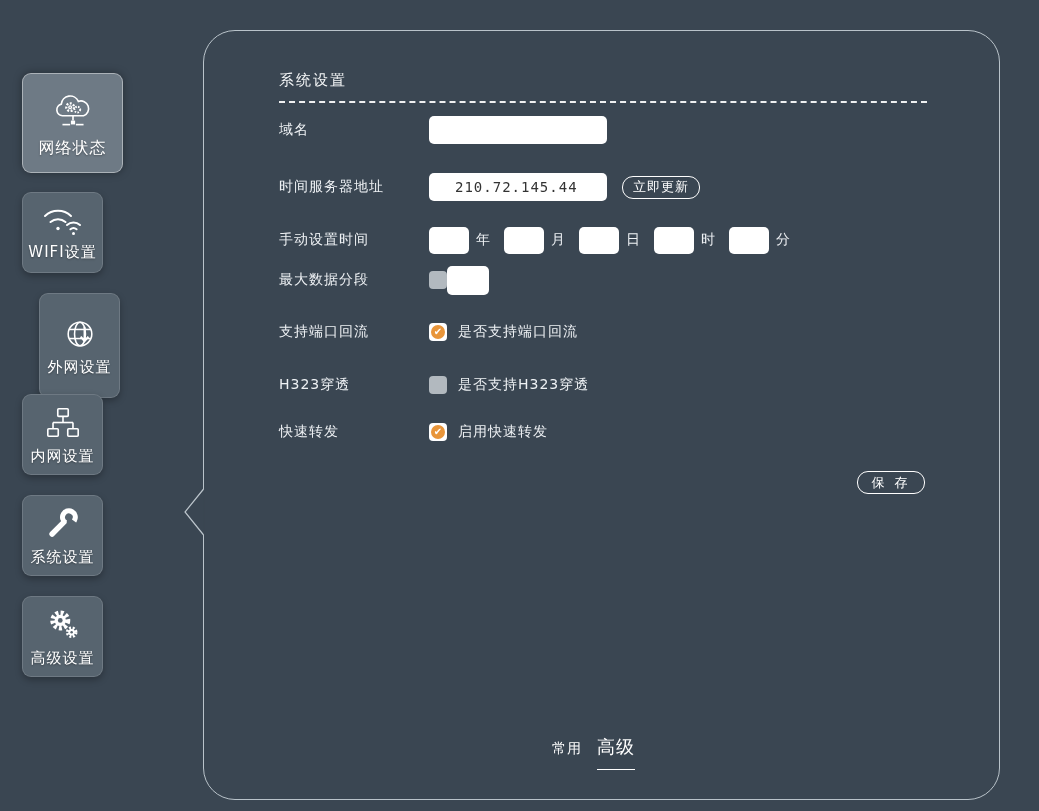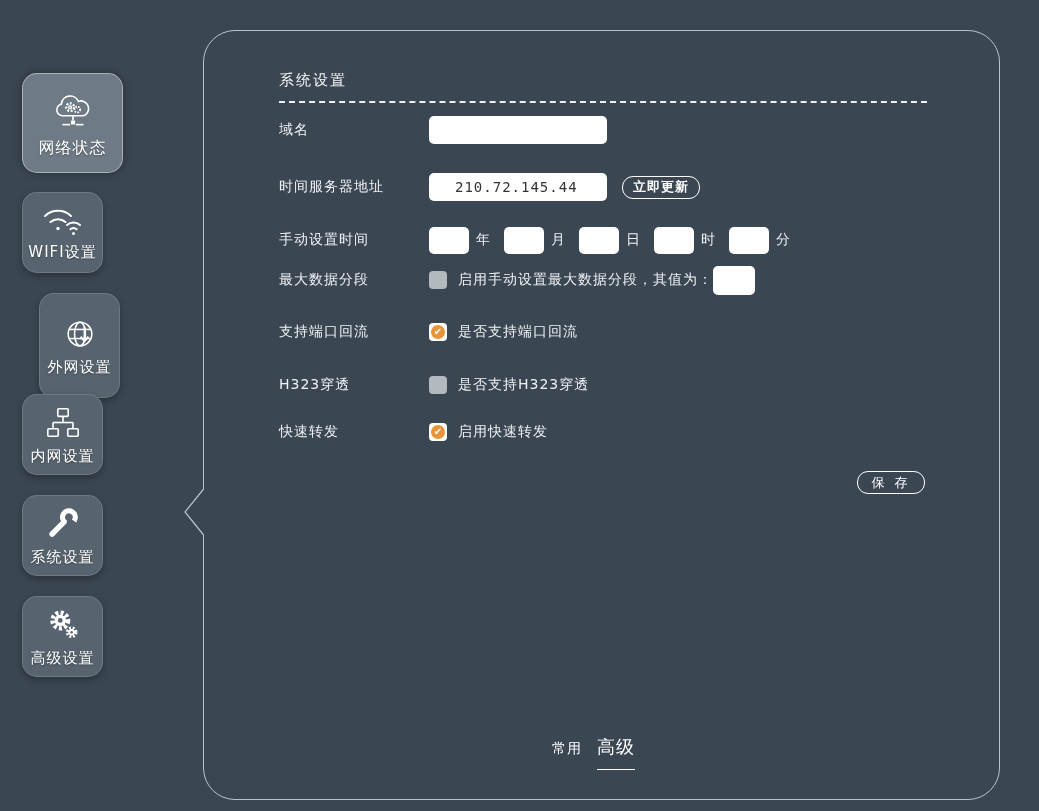--- a/index.html
+++ b/index.html
@@ -10,21 +10,21 @@
     overflow:hidden; position:relative;
     color:#eef1f4;
   }
   .stage { position:absolute; inset:0; width:1039px; height:811px; }
 
   
   .nav-item {
     position:absolute; display:flex; flex-direction:column;
     align-items:center; justify-content:center;
     background:#57646f; border:1px solid rgba(255,255,255,0.14);
-    border-radius:15px; box-shadow:0 3px 7px rgba(0,0,0,0.28);
+    border-radius:9px; box-shadow:0 3px 7px rgba(0,0,0,0.28);
     cursor:pointer;
   }
   .nav-item.active {
     background:#6e7a85; border:1px solid rgba(255,255,255,0.42);
     box-shadow:0 0 9px rgba(0,0,0,0.35);
   }
   .nav-icon { display:block; height:46px; display:flex; align-items:center; justify-content:center; }
   .nav-label { font-size:15px; color:#ffffff; margin-top:4px; letter-spacing:1px; text-shadow:0 1px 2px rgba(0,0,0,0.35); }
   .nav-item.active .nav-label { font-size:16px; }
 
@@ -51,21 +51,21 @@
   .input-val { width:42px; height:29px; padding:0 4px; text-align:center; }
 
   .time-unit { font-size:14px; margin:0 14px 0 7px; }
   .time-unit.last { margin-right:0; }
 
   .ghost-btn {
     background:transparent; border:1px solid #ffffff; border-radius:11px;
     color:#ffffff; font-size:13px; height:23px; padding:0 10px;
     font-family:inherit; letter-spacing:1px; cursor:pointer; display:inline-flex; align-items:center;
   }
-  .update-btn { margin-left:15px;font-weight:bold; }
+  .update-btn { margin-left:15px; }
   .save-btn { position:absolute; left:653px; top:440px; width:68px; justify-content:center; letter-spacing:3px; }
 
   .cb { width:18px; height:18px; border-radius:4px; flex:none; cursor:pointer; }
   .cb.off { background:#b2b9bf; }
   .cb.on  { background:#ffffff; display:flex; align-items:center; justify-content:center; }
   .cb-mark {
     width:14px; height:14px; border-radius:50%; background:#e8953a;
     color:#ffffff; font-size:10px; line-height:14px; text-align:center; font-weight:bold;
   }
   .cb-text { font-size:14px; margin-left:11px; letter-spacing:1px; }
@@ -192,21 +192,20 @@
       <span class="time-unit">日</span>
       <input class="txt-input input-sm" type="text" style="">
       <span class="time-unit">时</span>
       <input class="txt-input input-sm" type="text" style="">
       <span class="time-unit last">分</span>
     </div>
 
     <div class="row" style="top:234px">
       <span class="row-label">最大数据分段</span>
       <span class="cb off"></span>
-      <span class="cb-text">启用手动设置最大数据分段，其值为：</span>
       <input class="txt-input input-val" type="text" value="" style="">
     </div>
 
     <div class="row" style="top:286px">
       <span class="row-label">支持端口回流</span>
       <span class="cb on">
         <span class="cb-mark">✔</span>
       </span>
       <span class="cb-text">是否支持端口回流</span>
     </div>

